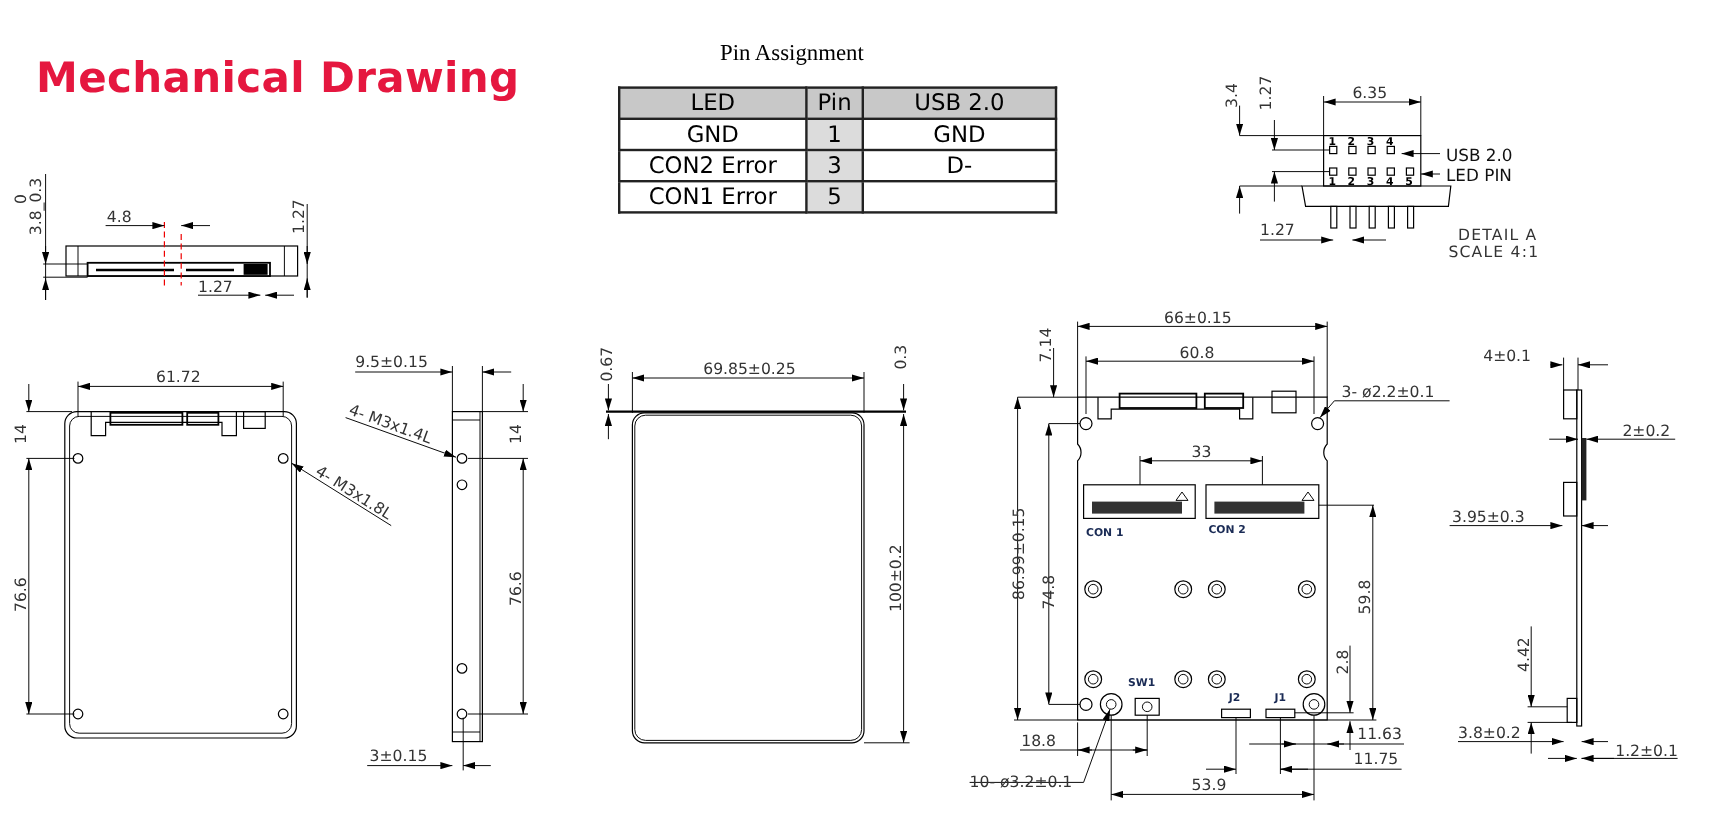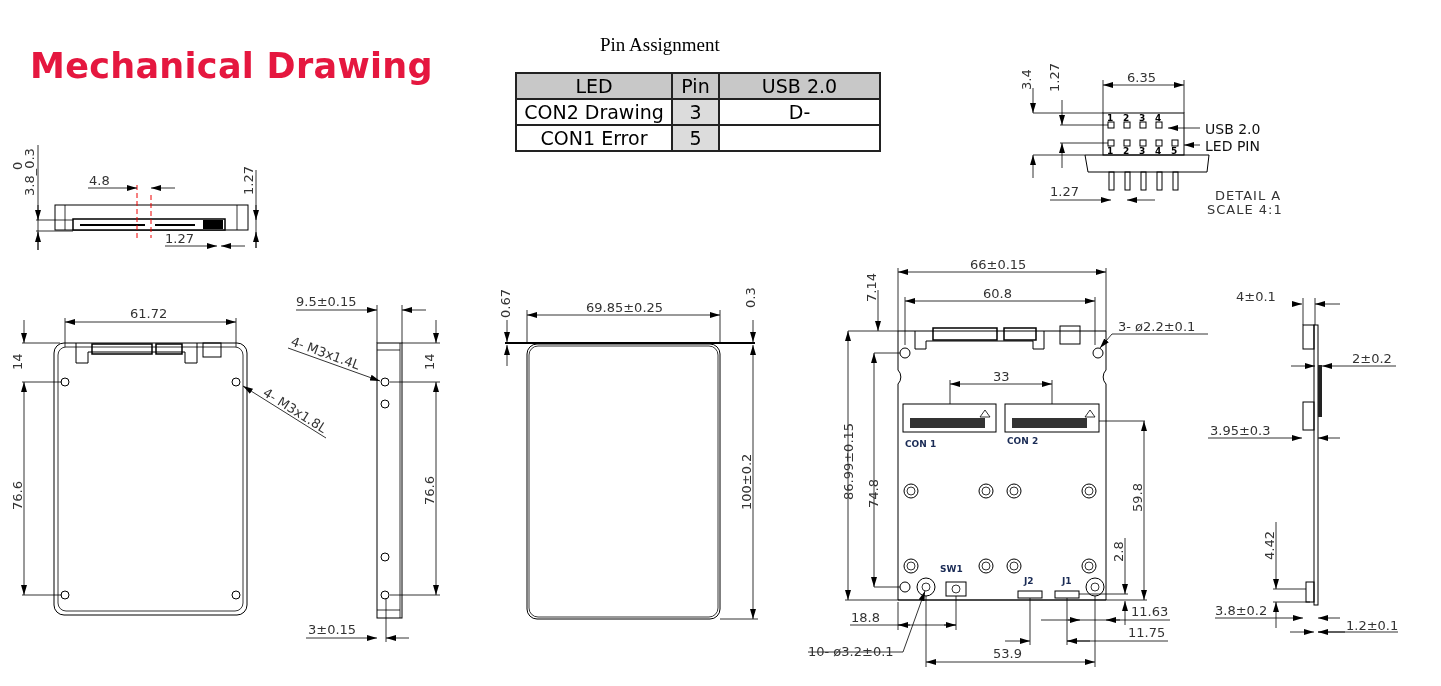--- a/index.html
+++ b/index.html
@@ -25,21 +25,26 @@
 
 <div class="pin-caption">Pin Assignment</div>
 <table class="pins">
   <tbody>
       <tr>
     <th class="c1">LED</th>
     <th class="c2">Pin</th>
     <th class="c3">USB 2.0</th>
   </tr>
   <tr>
-    <td>CON2 Drawing</td>
+    <td>GND</td>
+    <td class="pin">1</td>
+    <td>GND</td>
+  </tr>
+  <tr>
+    <td>CON2 Error</td>
     <td class="pin">3</td>
     <td>D-</td>
   </tr>
   <tr>
     <td>CON1 Error</td>
     <td class="pin">5</td>
     <td></td>
   </tr>
 </tbody>
   </table>

